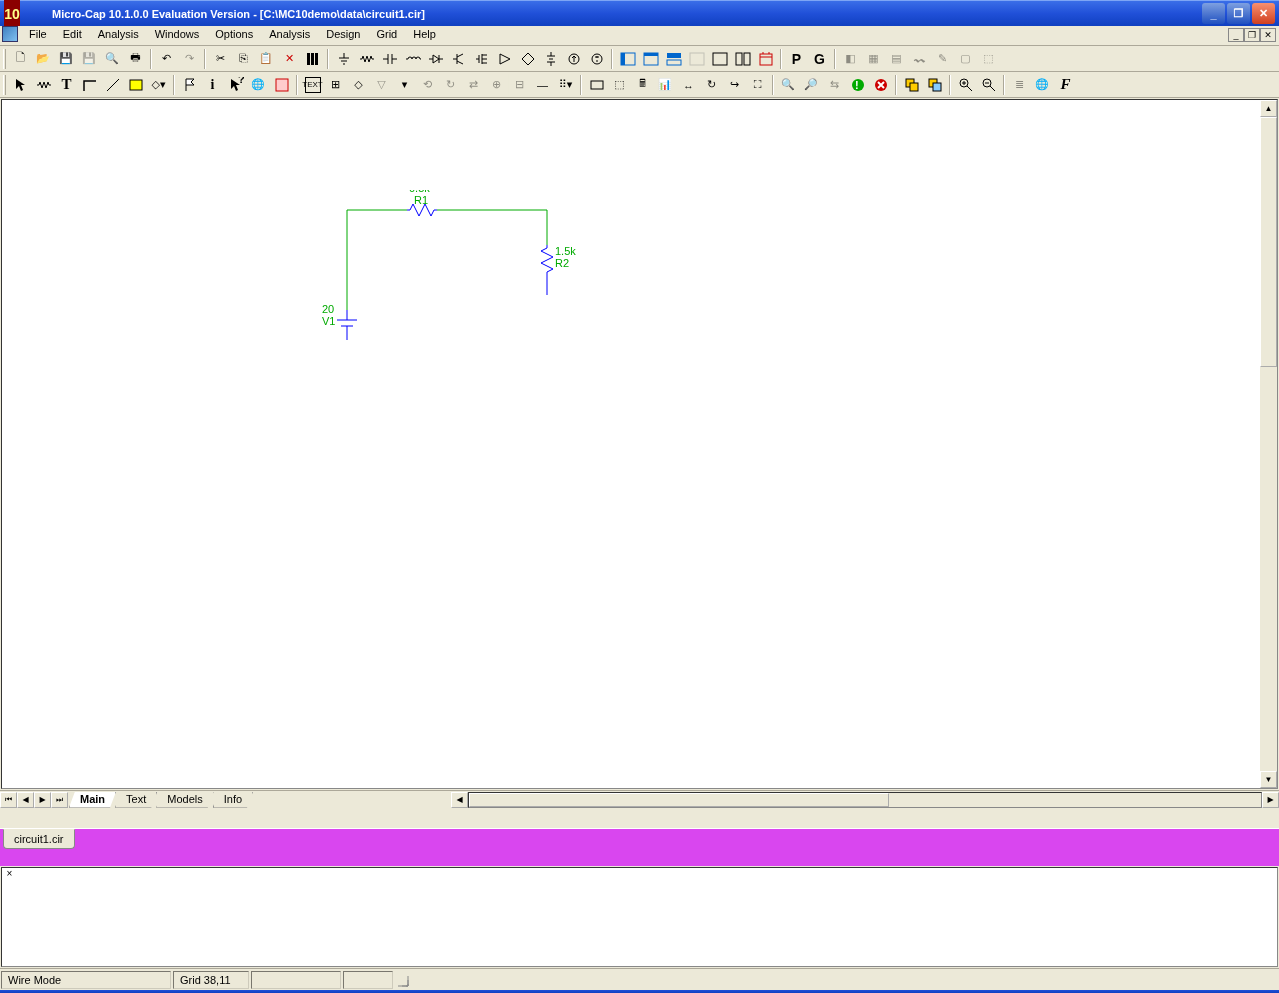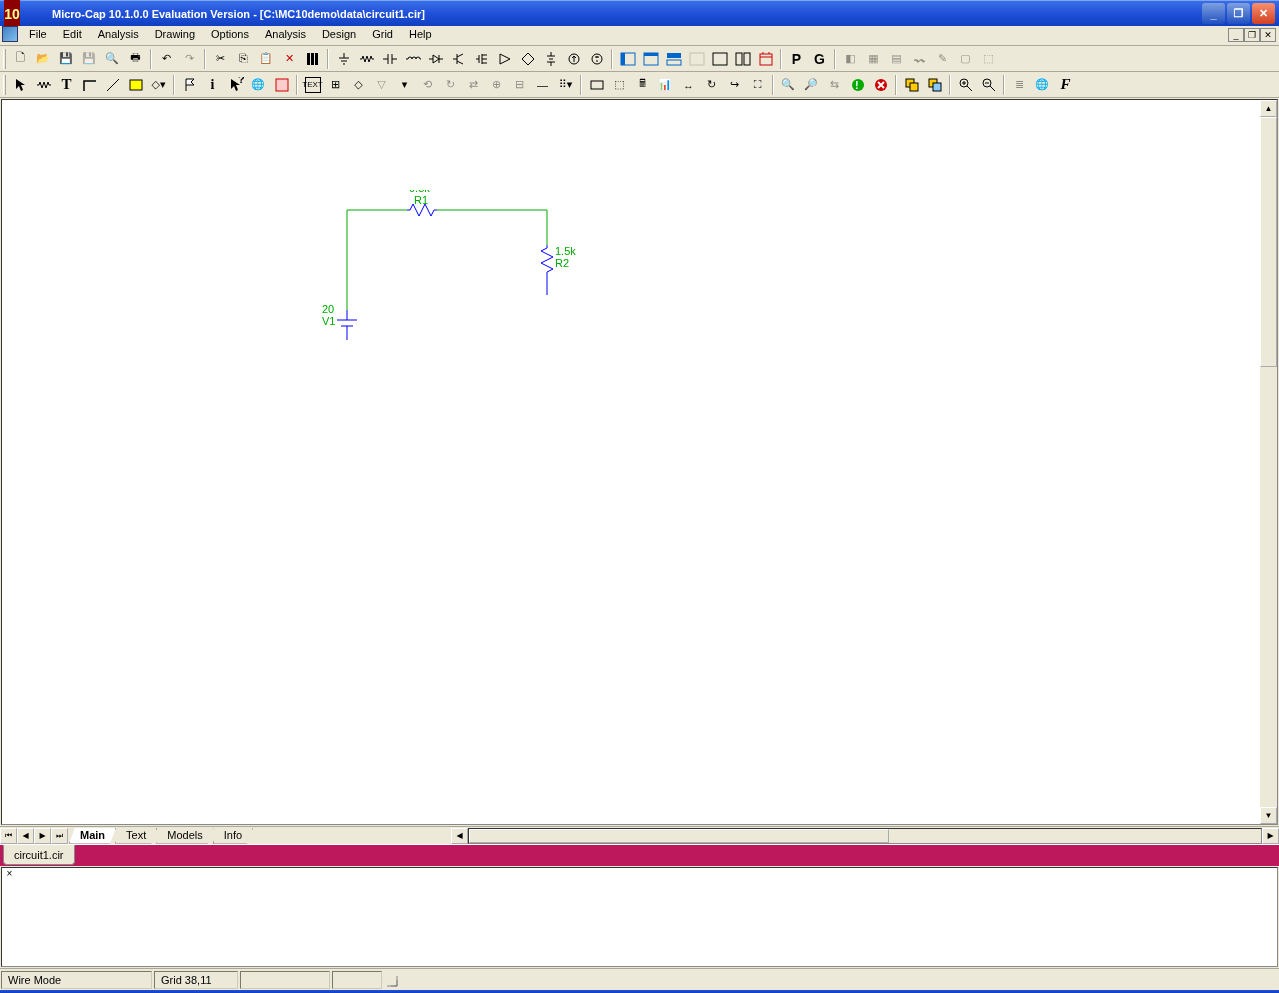--- a/index.html
+++ b/index.html
@@ -46,33 +46,33 @@
 .clabel { font-size: 11px; fill: #00aa00; font-family: Arial; }
 
 
 .sheetrow { height: 18px; display: flex; align-items: center; background: #ece9d8; border-top: 1px solid #aca899; }
 .navbtn { width: 17px; height: 16px; background: #ece9d8; border: 1px outset #fff; display: flex; align-items: center; justify-content: center; font-size: 8px; line-height: 1; }
 .tab { height: 16px; padding: 1px 10px 0 10px; border: 1px solid #888; border-top: none; margin-left: -1px; background: #ece9d8; clip-path: polygon(6px 0, 100% 0, calc(100% - 6px) 100%, 0 100%); position: relative; left: 2px; }
 .tab.active { background: #fff; font-weight: bold; z-index: 1; text-align: center; }
 .scrolltrack-h { flex: 1; height: 16px; background: #ece9d8; border: 1px inset #888; }
 
 
-.filetabs { height: 22px; background: #be185d; border-top: 1px solid #fff; display: flex; align-items: flex-start; padding-top: 1px; }
+.filetabs { height: 38px; background: #d946ef; border-top: 1px solid #fff; display: flex; align-items: flex-start; padding-top: 1px; margin-top: 20px; }
 .filetab { padding: 3px 10px; border: 1px solid #888; background: #ece9d8; border-bottom-left-radius: 4px; border-bottom-right-radius: 4px; margin-left: 3px; border-top: 1px solid #ece9d8; position: relative; top: -1px; }
 
 
 .bottompane { height: 100px; background: white; border: 1px inset #888; margin: 1px; position: relative; }
 .closex { position: absolute; left: 2px; top: 1px; width: 11px; height: 11px; font-size: 10px; line-height: 10px; text-align: center; }
 
 
 .statusbar { height: 22px; background: #ece9d8; border-top: 1px solid #aca899; display: flex; align-items: center; }
 .statpanel { height: 18px; border: 1px inset #cdcabb; padding: 1px 6px; margin: 1px; display: flex; align-items: center; }
-.sp1 { width: 151px; }
+.sp1 { width: 170px; }
 .sp2 { flex: 1; }
-.sp3 { width: 84px; }
+.sp3 { width: 76px; }
 .sp4 { width: 90px; }
 .sp5 { width: 50px; }
 .grip { width: 16px; height: 16px; }
 
 .bottombar { height: 3px; background: linear-gradient(to bottom, #2050d8, #1040c0); }
 
 
 .ico { width: 16px; height: 16px; display: inline-flex; align-items: center; justify-content: center; font-family: Arial; }
 </style>
 </head>
@@ -86,21 +86,21 @@
     <div class="winbtn max">❐</div>
     <div class="winbtn close">✕</div>
   </div>
 </div>
 
 <div class="menubar">
   <div class="mdi-icon"></div>
   <div class="menuitem">File</div>
   <div class="menuitem">Edit</div>
   <div class="menuitem">Analysis</div>
-  <div class="menuitem">Drawing</div>
+  <div class="menuitem">Windows</div>
   <div class="menuitem">Options</div>
   <div class="menuitem">Analysis</div>
   <div class="menuitem">Design</div>
   <div class="menuitem">Grid</div>
   <div class="menuitem">Help</div>
   <div class="mdibtns">
     <div class="mdibtn">_</div>
     <div class="mdibtn">❐</div>
     <div class="mdibtn">✕</div>
   </div>

